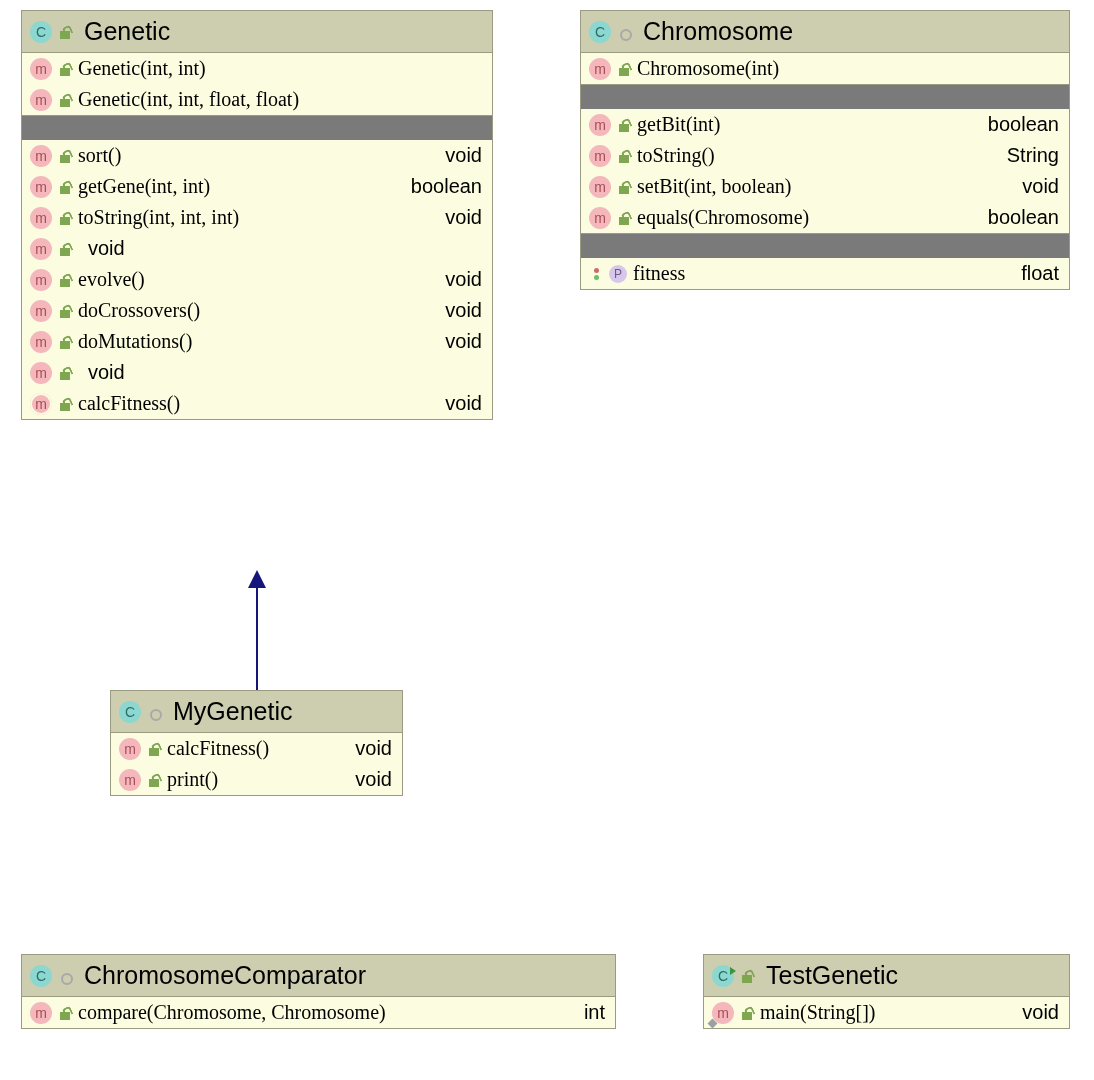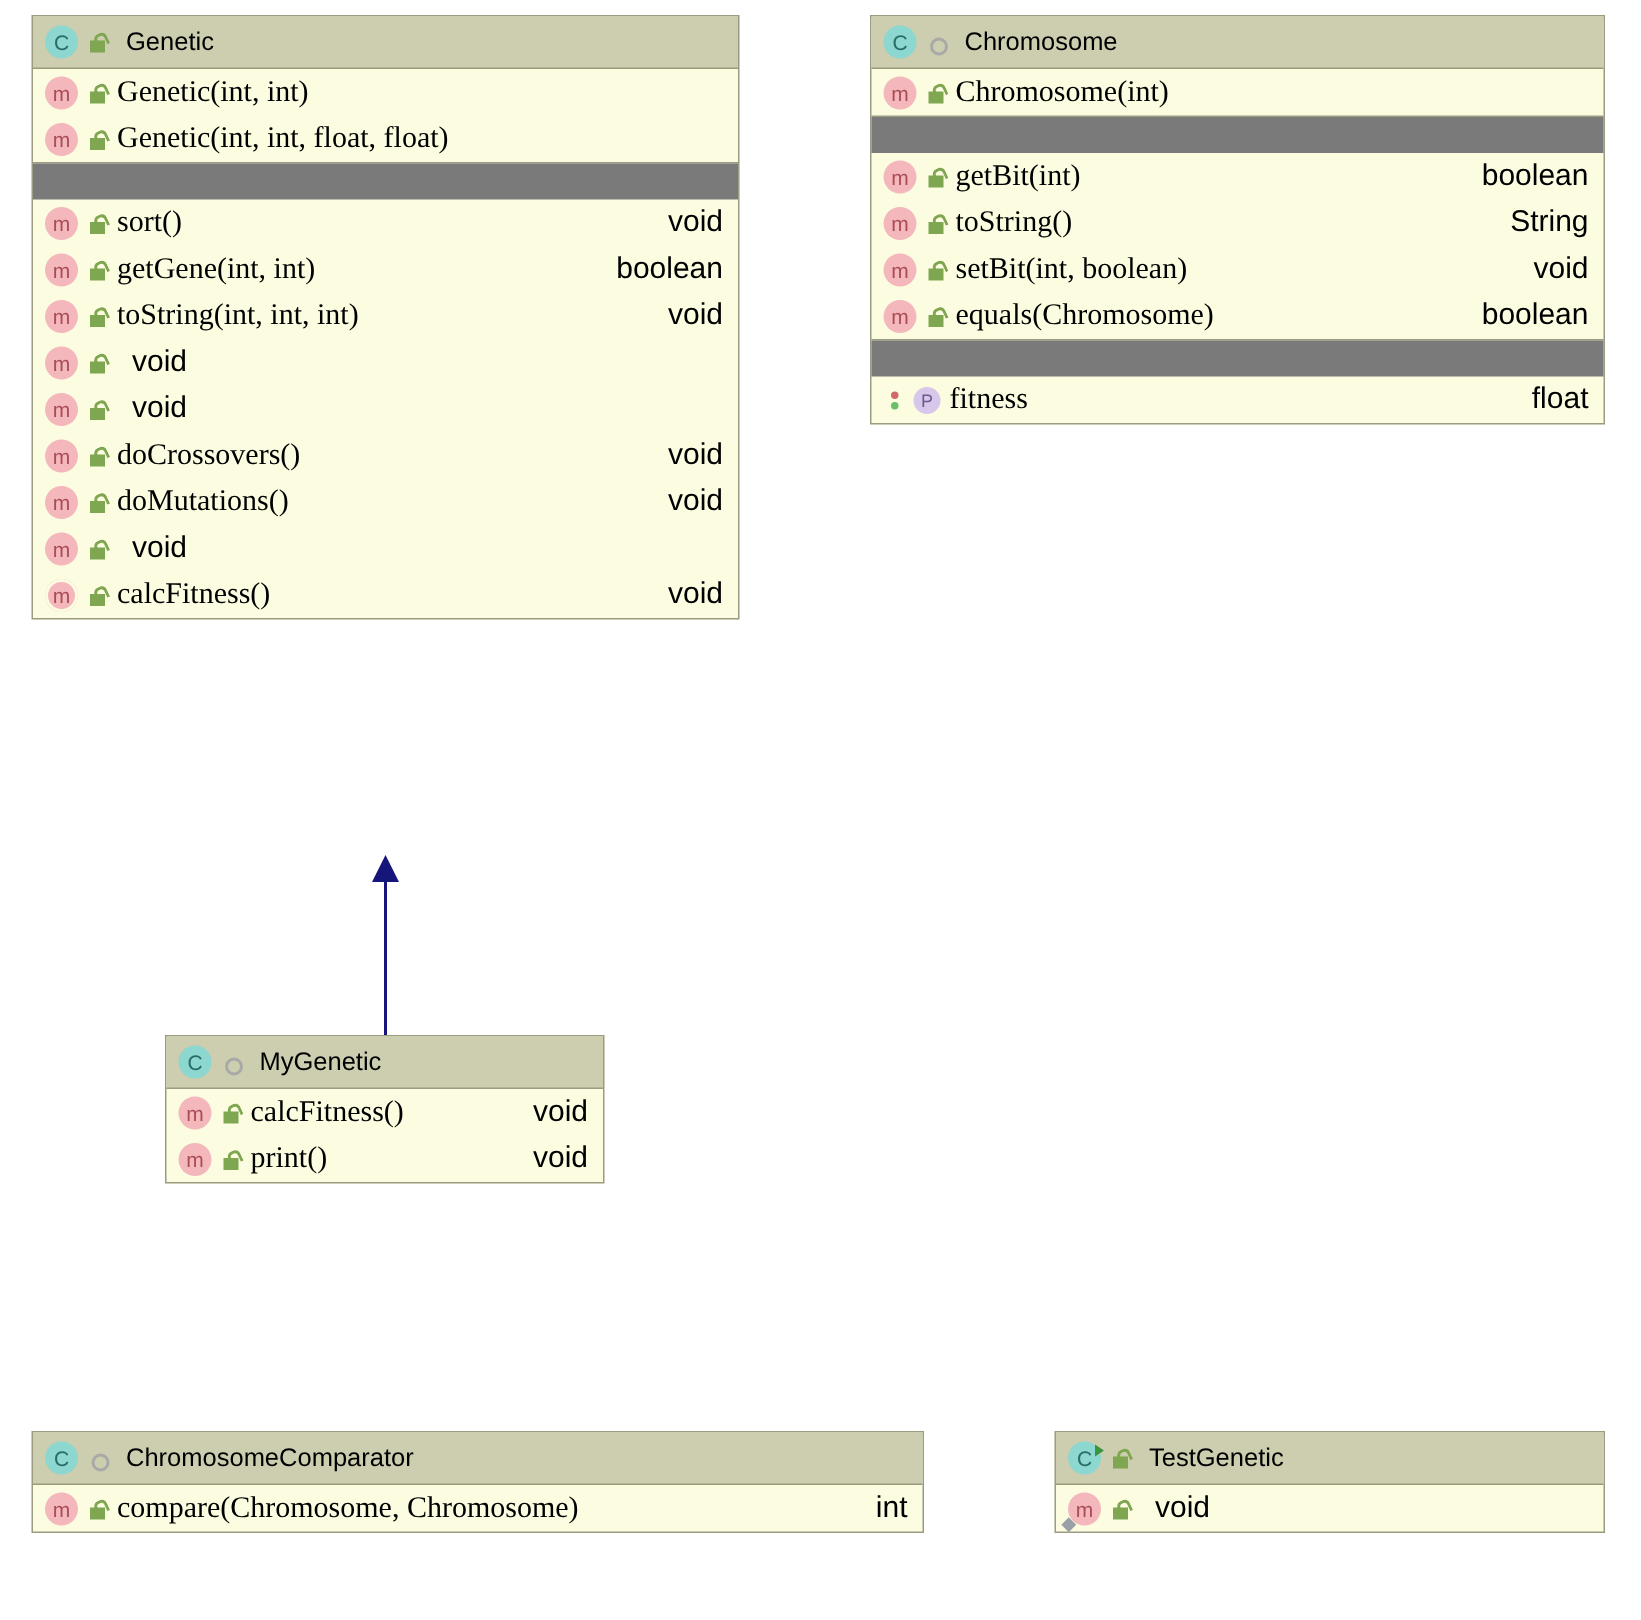--- a/index.html
+++ b/index.html
@@ -35,21 +35,21 @@
     background: #7a7a7a;
   }
   .row {
     display: flex;
     align-items: center;
     padding: 4px 10px 4px 8px;
     gap: 6px;
   }
   .row .sig { flex: 1; font-family: Liberation Serif, serif; }
   .row .ret { text-align: right; padding-left: 10px; }
-  .class-name { font-weight: 400; padding-left: 6px; font-size: 17px; }
+  .class-name { font-weight: 400; padding-left: 6px; font-size: 25px; }
   .ibadge {
     width: 22px; height: 22px; border-radius: 50%;
     display: inline-flex; align-items: center; justify-content: center;
     font-size: 14px; font-weight: 500;
     position: relative;
     flex-shrink: 0;
   }
   .ibadge.c { background: #8cd7d0; color: #2a6d68; }
   .ibadge.m { background: #f4b7bc; color: #a94d57; }
   .ibadge.p { background: #d7c7ea; color: #6f5a8e; }
@@ -125,20 +125,21 @@
         <span class="ret">void</span>
       </div>
     <div class="row">
         <span class="ibadge m">m</span>
         <span class="vis unlock"></span>
         <span class="ret">void</span>
       </div>
     <div class="row">
         <span class="ibadge m">m</span>
         <span class="vis unlock"></span>
+        <span class="sig">evolve()</span>
         <span class="ret">void</span>
       </div>
     <div class="row">
         <span class="ibadge m">m</span>
         <span class="vis unlock"></span>
         <span class="sig">doCrossovers()</span>
         <span class="ret">void</span>
       </div>
     <div class="row">
         <span class="ibadge m">m</span>
@@ -255,20 +256,21 @@
 <div class="class-box" style="left:703px; top:954px; width:367px;">
   <div class="title-bar">
     <span class="ibadge c runnable">C</span>
     <span class="vis unlock"></span>
     <span class="class-name">TestGenetic</span>
   </div>
   <div class="section">
     <div class="row">
         <span class="ibadge m static">m</span>
         <span class="vis unlock"></span>
+        <span class="sig">main(String[])</span>
         <span class="ret">void</span>
       </div>
   </div>
 </div>
 
 <svg class="arrow" style="left:246px; top:570px; width:30px; height:120px;">
   <line x1="11" y1="18" x2="11" y2="120" stroke="#15157a" stroke-width="2"></line>
   <polygon points="11,0 2,18 20,18" fill="#15157a"></polygon>
 </svg>
 

